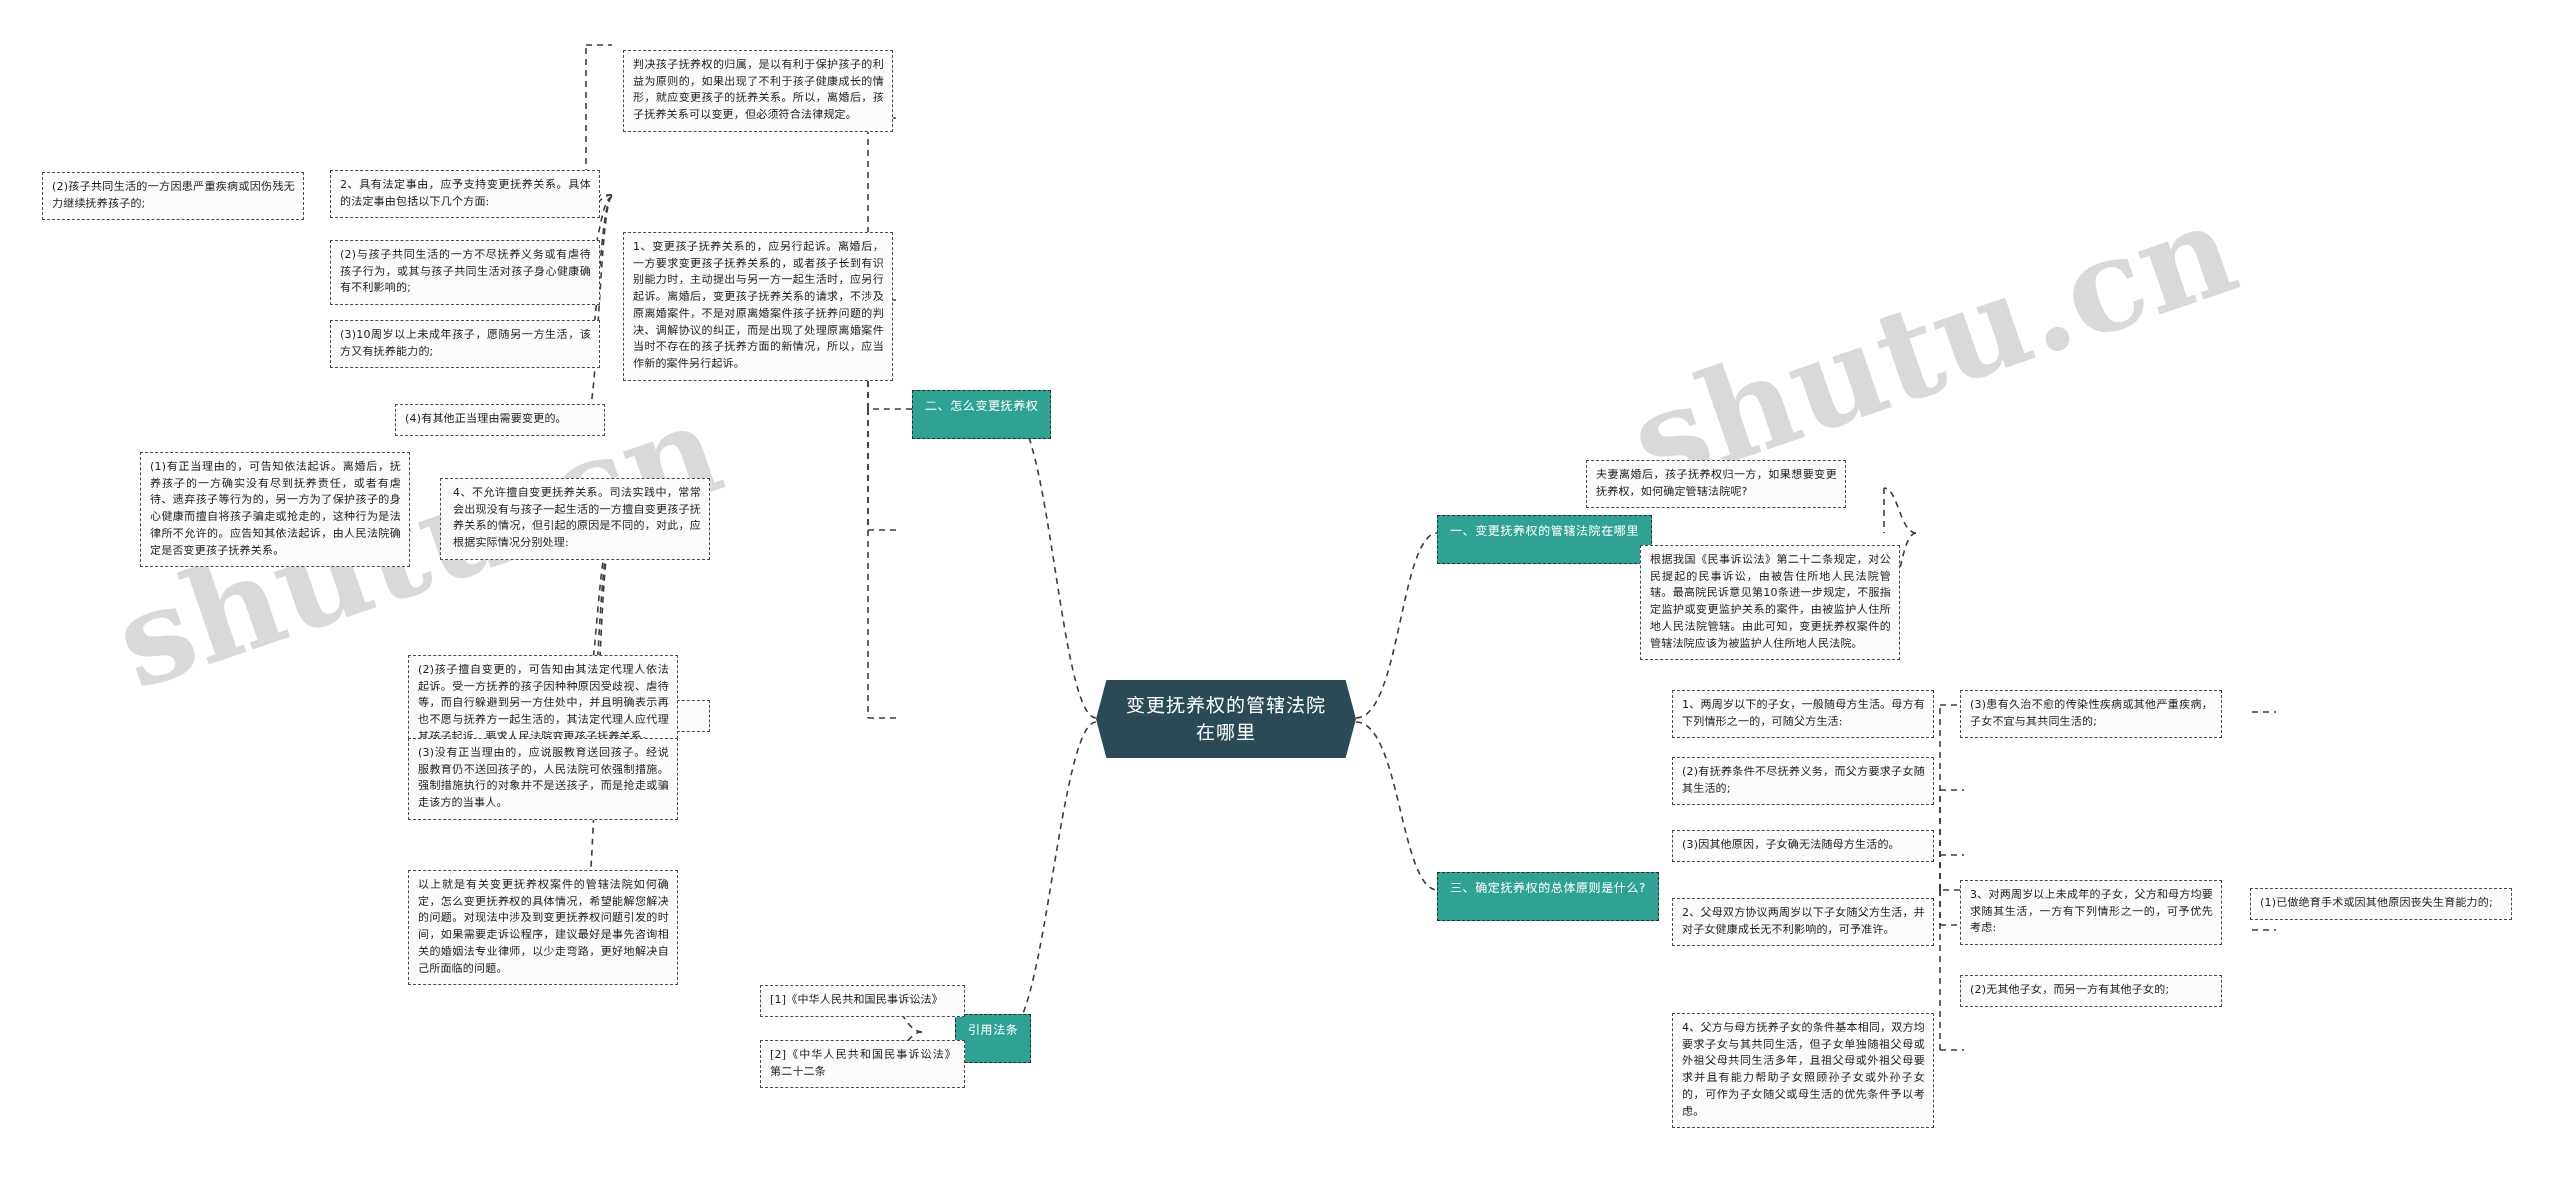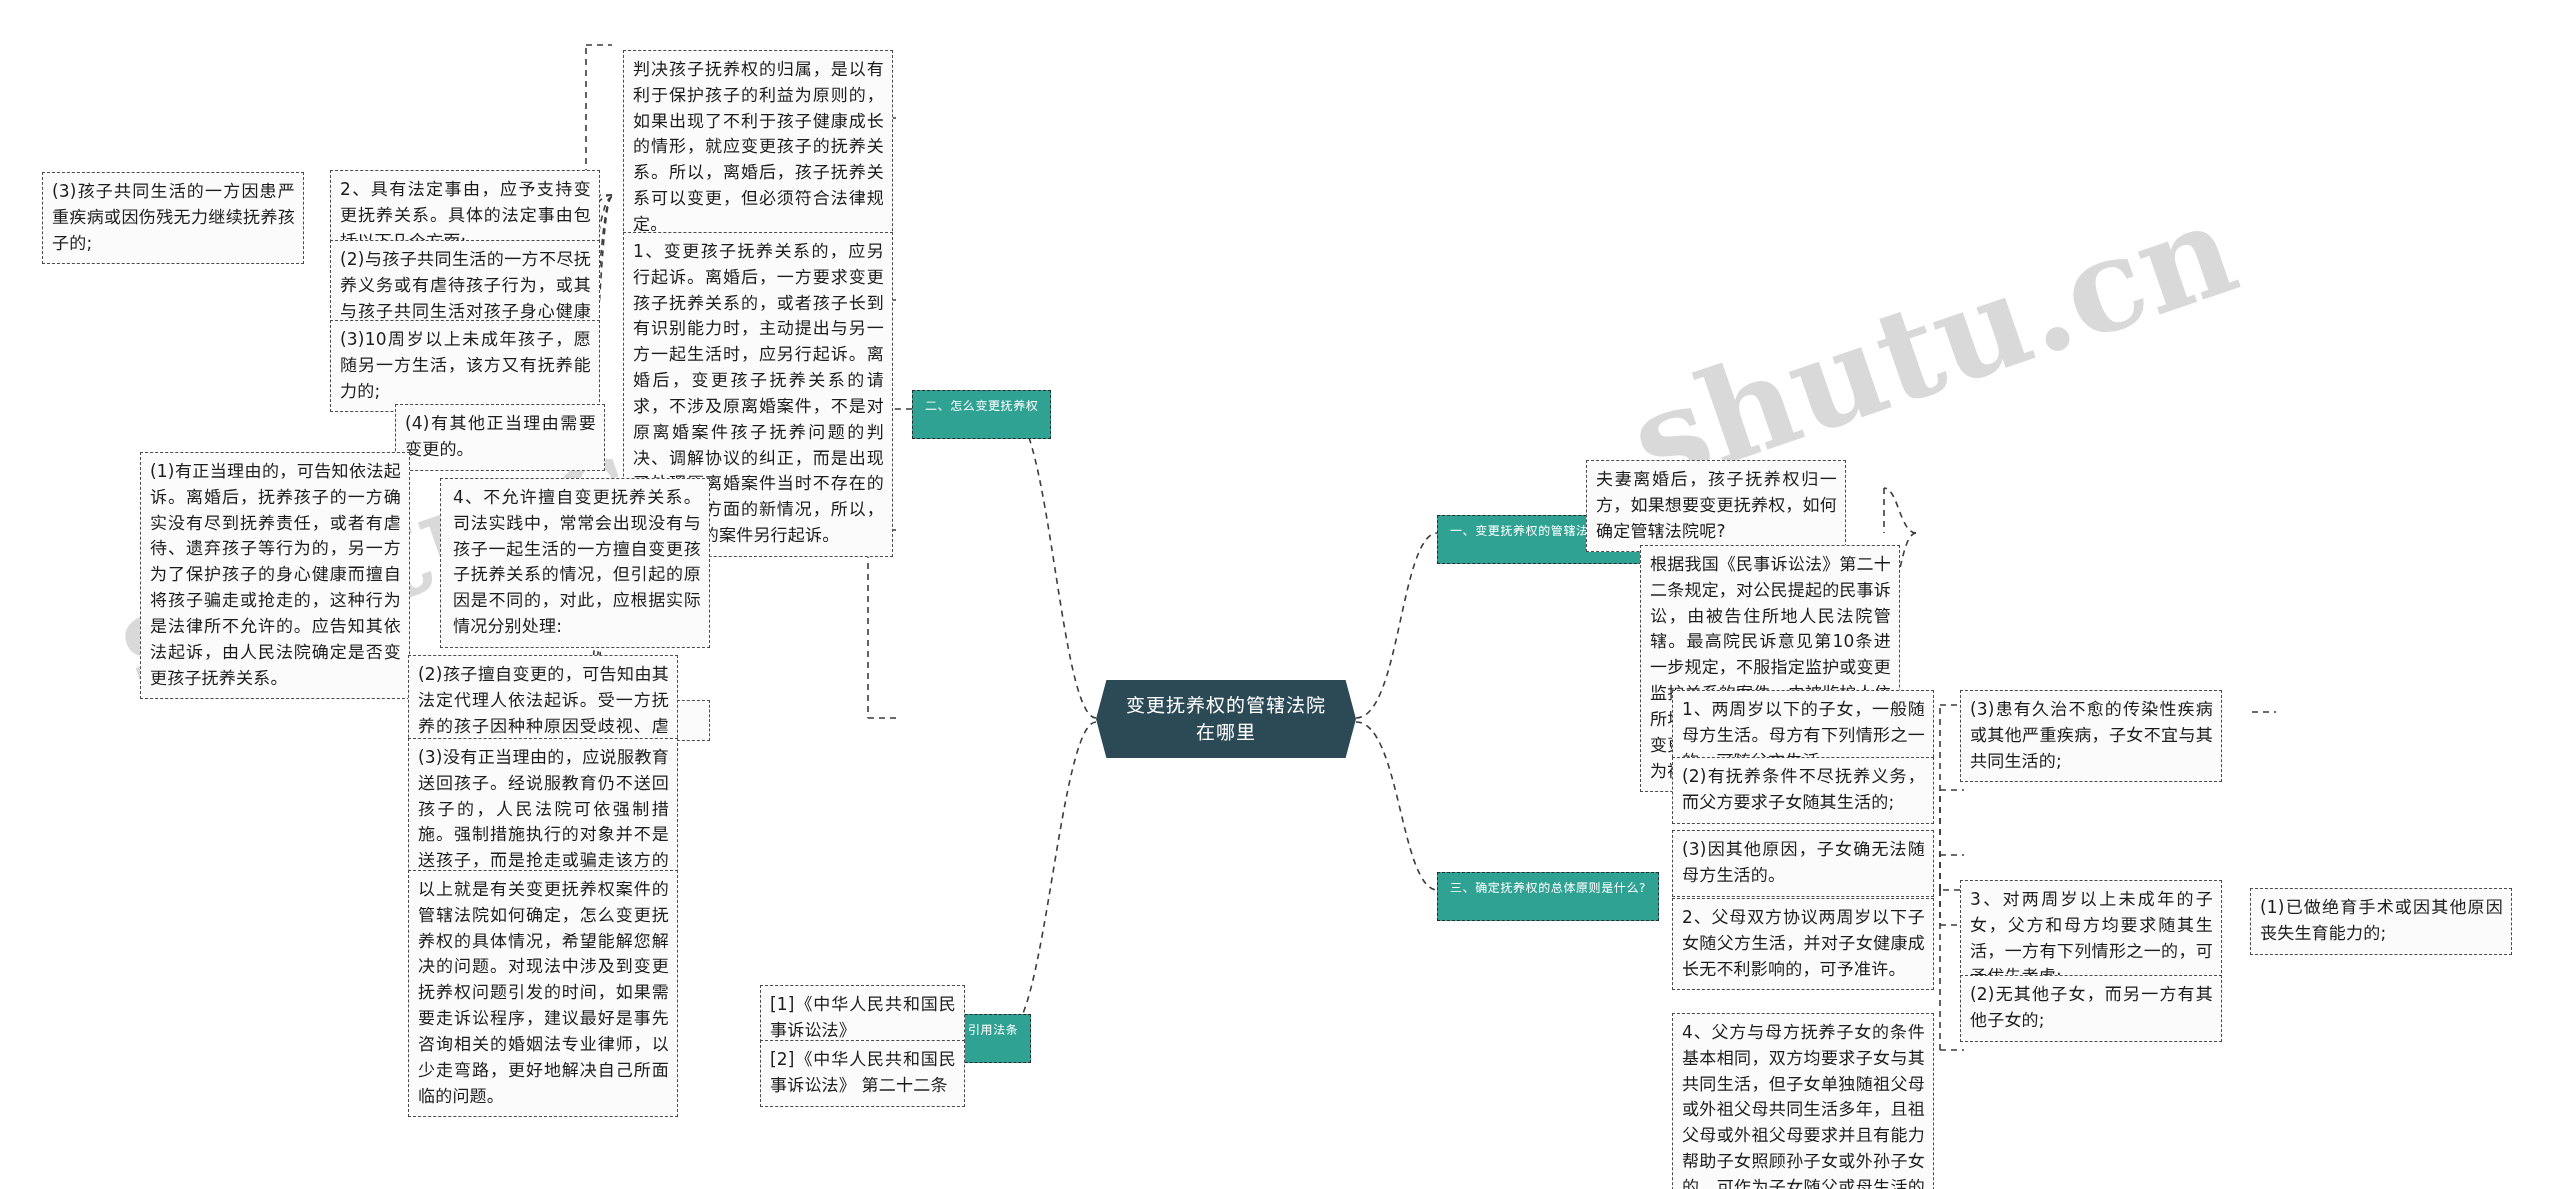--- a/index.html
+++ b/index.html
@@ -47,21 +47,21 @@
   
   .node{
     position:absolute;
     box-sizing:border-box;
     z-index:2;
   }
   .leaf{
     border:1.4px dashed #4a4a4a;
     background:#fbfbfb;
     padding:6px 8px 7px 9px;
-    font-size:17px;
+    font-size:11px;
     line-height:1.52;
     letter-spacing:.2px;
     color:#1c1c1c;
     text-align:justify;
     word-break:break-all;
   }
   .branch{
     background:#2fa294;
     color:#ffffff;
     border:1.4px dashed #2b2b2b;
@@ -198,21 +198,21 @@
   <div class="node leaf" style="left:440px;top:700px;width:270px;">3、准许协议变更抚养关系。</div>
 
   <div class="node leaf" style="left:330px;top:170px;width:270px;">2、具有法定事由，应予支持变更抚养关系。具体的法定事由包括以下几个方面:</div>
 
   <div class="node leaf" style="left:330px;top:240px;width:270px;">(2)与孩子共同生活的一方不尽抚养义务或有虐待孩子行为，或其与孩子共同生活对孩子身心健康确有不利影响的;</div>
 
   <div class="node leaf" style="left:330px;top:320px;width:270px;">(3)10周岁以上未成年孩子，愿随另一方生活，该方又有抚养能力的;</div>
 
   <div class="node leaf" style="left:395px;top:404px;width:210px;">(4)有其他正当理由需要变更的。</div>
 
-  <div class="node leaf" style="left:42px;top:172px;width:262px;">(3)孩子共同生活的一方因患严重疾病或因伤残无力继续抚养孩子的;</div>
+  <div class="node leaf" style="left:42px;top:172px;width:262px;">(2)孩子共同生活的一方因患严重疾病或因伤残无力继续抚养孩子的;</div>
 
   <div class="node leaf" style="left:140px;top:452px;width:270px;">(1)有正当理由的，可告知依法起诉。离婚后，抚养孩子的一方确实没有尽到抚养责任，或者有虐待、遗弃孩子等行为的，另一方为了保护孩子的身心健康而擅自将孩子骗走或抢走的，这种行为是法律所不允许的。应告知其依法起诉，由人民法院确定是否变更孩子抚养关系。</div>
 
   <div class="node leaf" style="left:408px;top:655px;width:270px;">(2)孩子擅自变更的，可告知由其法定代理人依法起诉。受一方抚养的孩子因种种原因受歧视、虐待等，而自行躲避到另一方住处中，并且明确表示再也不愿与抚养方一起生活的，其法定代理人应代理其孩子起诉，要求人民法院变更孩子抚养关系。</div>
 
   <div class="node leaf" style="left:408px;top:738px;width:270px;">(3)没有正当理由的，应说服教育送回孩子。经说服教育仍不送回孩子的，人民法院可依强制措施。强制措施执行的对象并不是送孩子，而是抢走或骗走该方的当事人。</div>
 
   <div class="node leaf" style="left:408px;top:870px;width:270px;">以上就是有关变更抚养权案件的管辖法院如何确定，怎么变更抚养权的具体情况，希望能解您解决的问题。对现法中涉及到变更抚养权问题引发的时间，如果需要走诉讼程序，建议最好是事先咨询相关的婚姻法专业律师，以少走弯路，更好地解决自己所面临的问题。</div>
 
   <div class="node leaf" style="left:760px;top:985px;width:205px;">[1]《中华人民共和国民事诉讼法》</div>

